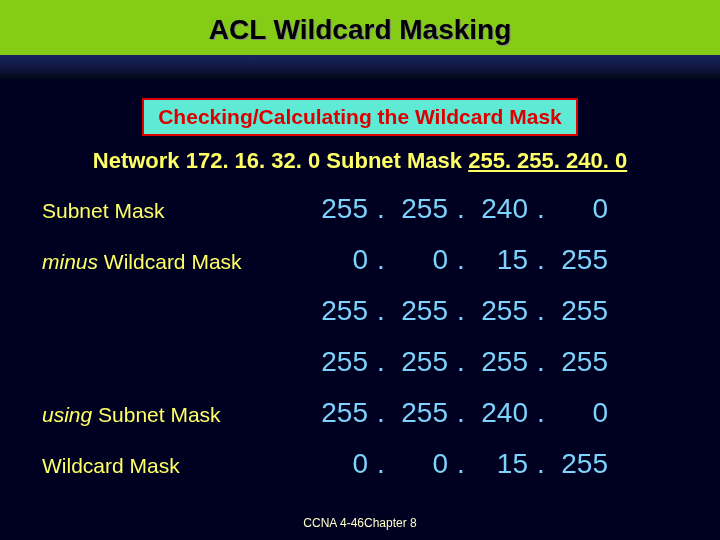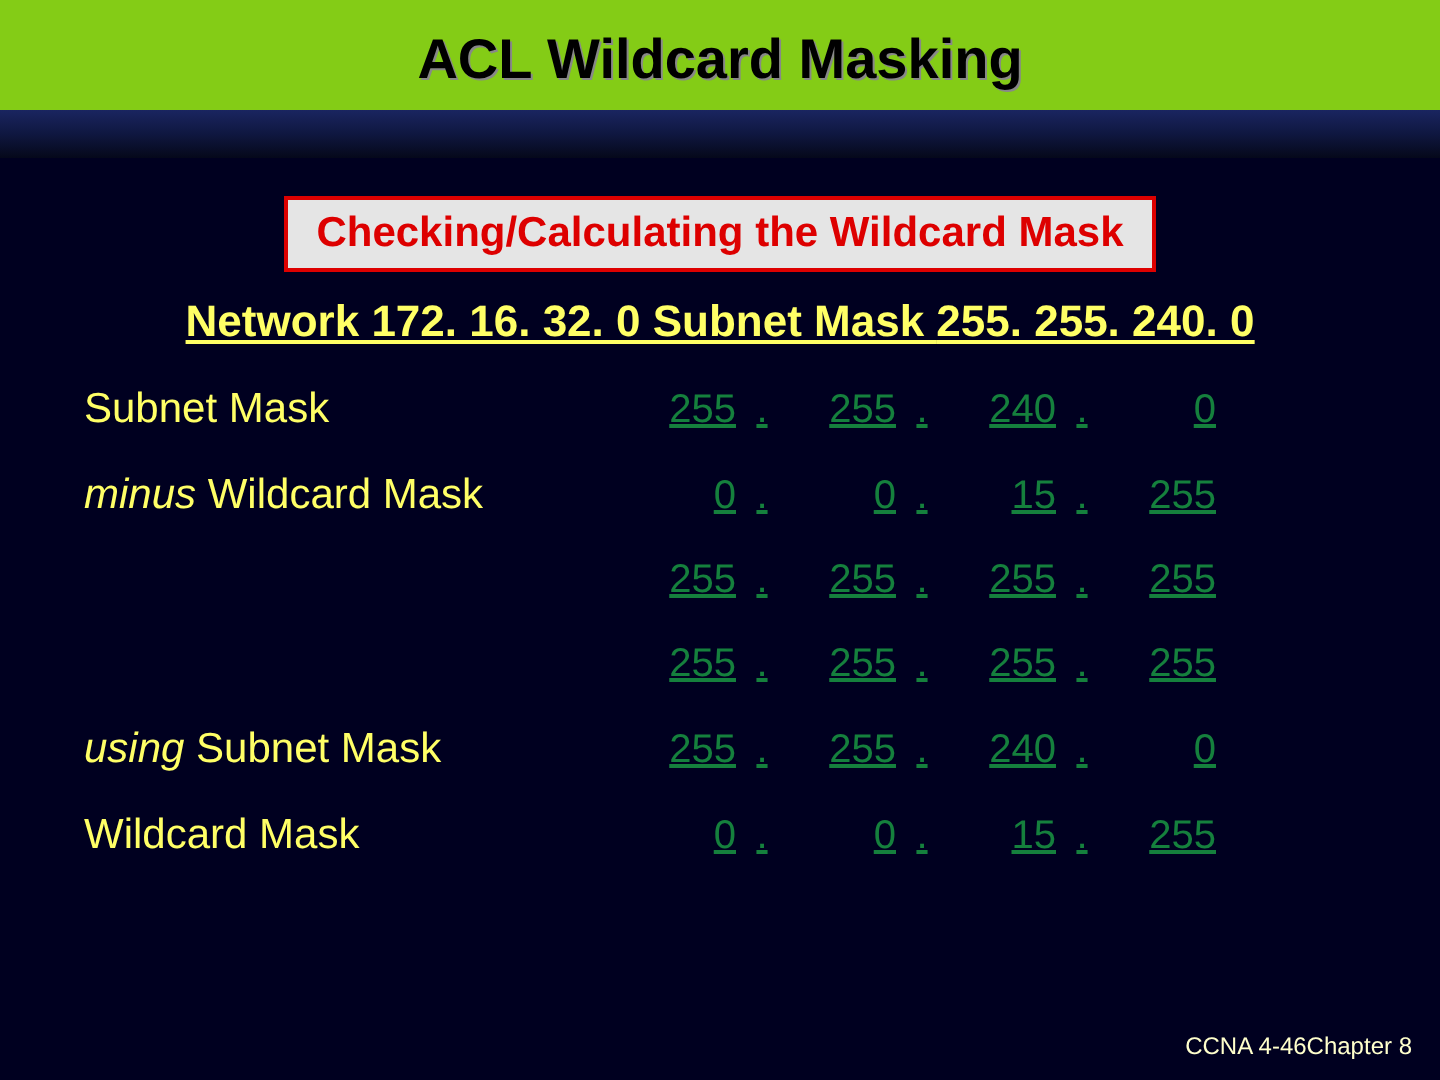--- a/index.html
+++ b/index.html
@@ -32,56 +32,54 @@
     }
     .content {
       position: absolute;
       top: 80px;
       left: 0;
       right: 0;
       padding: 8px 30px 0 30px;
     }
     .red-box {
       border: 2px solid #d00;
-      background: #e5e5e5;
+      background: #5eead4;
       color: #d00;
       font-weight: bold;
       font-size: 21px;
       text-align: center;
       padding: 5px 14px;
       margin: 10px auto 12px auto;
       width: fit-content;
     }
     .network-line {
       text-align: center;
       color: #ffff66;
       font-size: 22px;
       font-weight: bold;
       margin-bottom: 14px;
-      text-decoration: underline;
     }
     .underline { text-decoration: underline; }
     .row {
       display: flex;
       align-items: baseline;
       margin-bottom: 6px;
       margin-top: 19px;
     }
     .row-label {
       width: 280px;
       font-size: 21px;
       color: #ffff66;
       padding-left: 12px;
     }
     .italic { font-style: italic; }
     .octets {
       display: flex;
-      font-size: 20px;
-      color: #15803d;
-      text-decoration: underline;
+      font-size: 28px;
+      color: #7dd3fc;
     }
     .oct {
       width: 62px;
       text-align: right;
       padding-right: 4px;
     }
     .dot {
       width: 18px;
       text-align: center;
     }
@@ -91,21 +89,21 @@
       color: #ffff66;
       font-size: 20px;
       margin: 14px 0 14px 0;
     }
     .footer {
       position: absolute;
       bottom: 10px;
       left: 14px;
       right: 14px;
       display: flex;
-      justify-content: flex-end;
+      justify-content: center;
       color: #ffffcc;
       font-size: 12px;
     }
   </style>
 </head>
 <body>
 
 <div class="title">ACL Wildcard Masking</div>
 <div class="header-band"></div>
 

